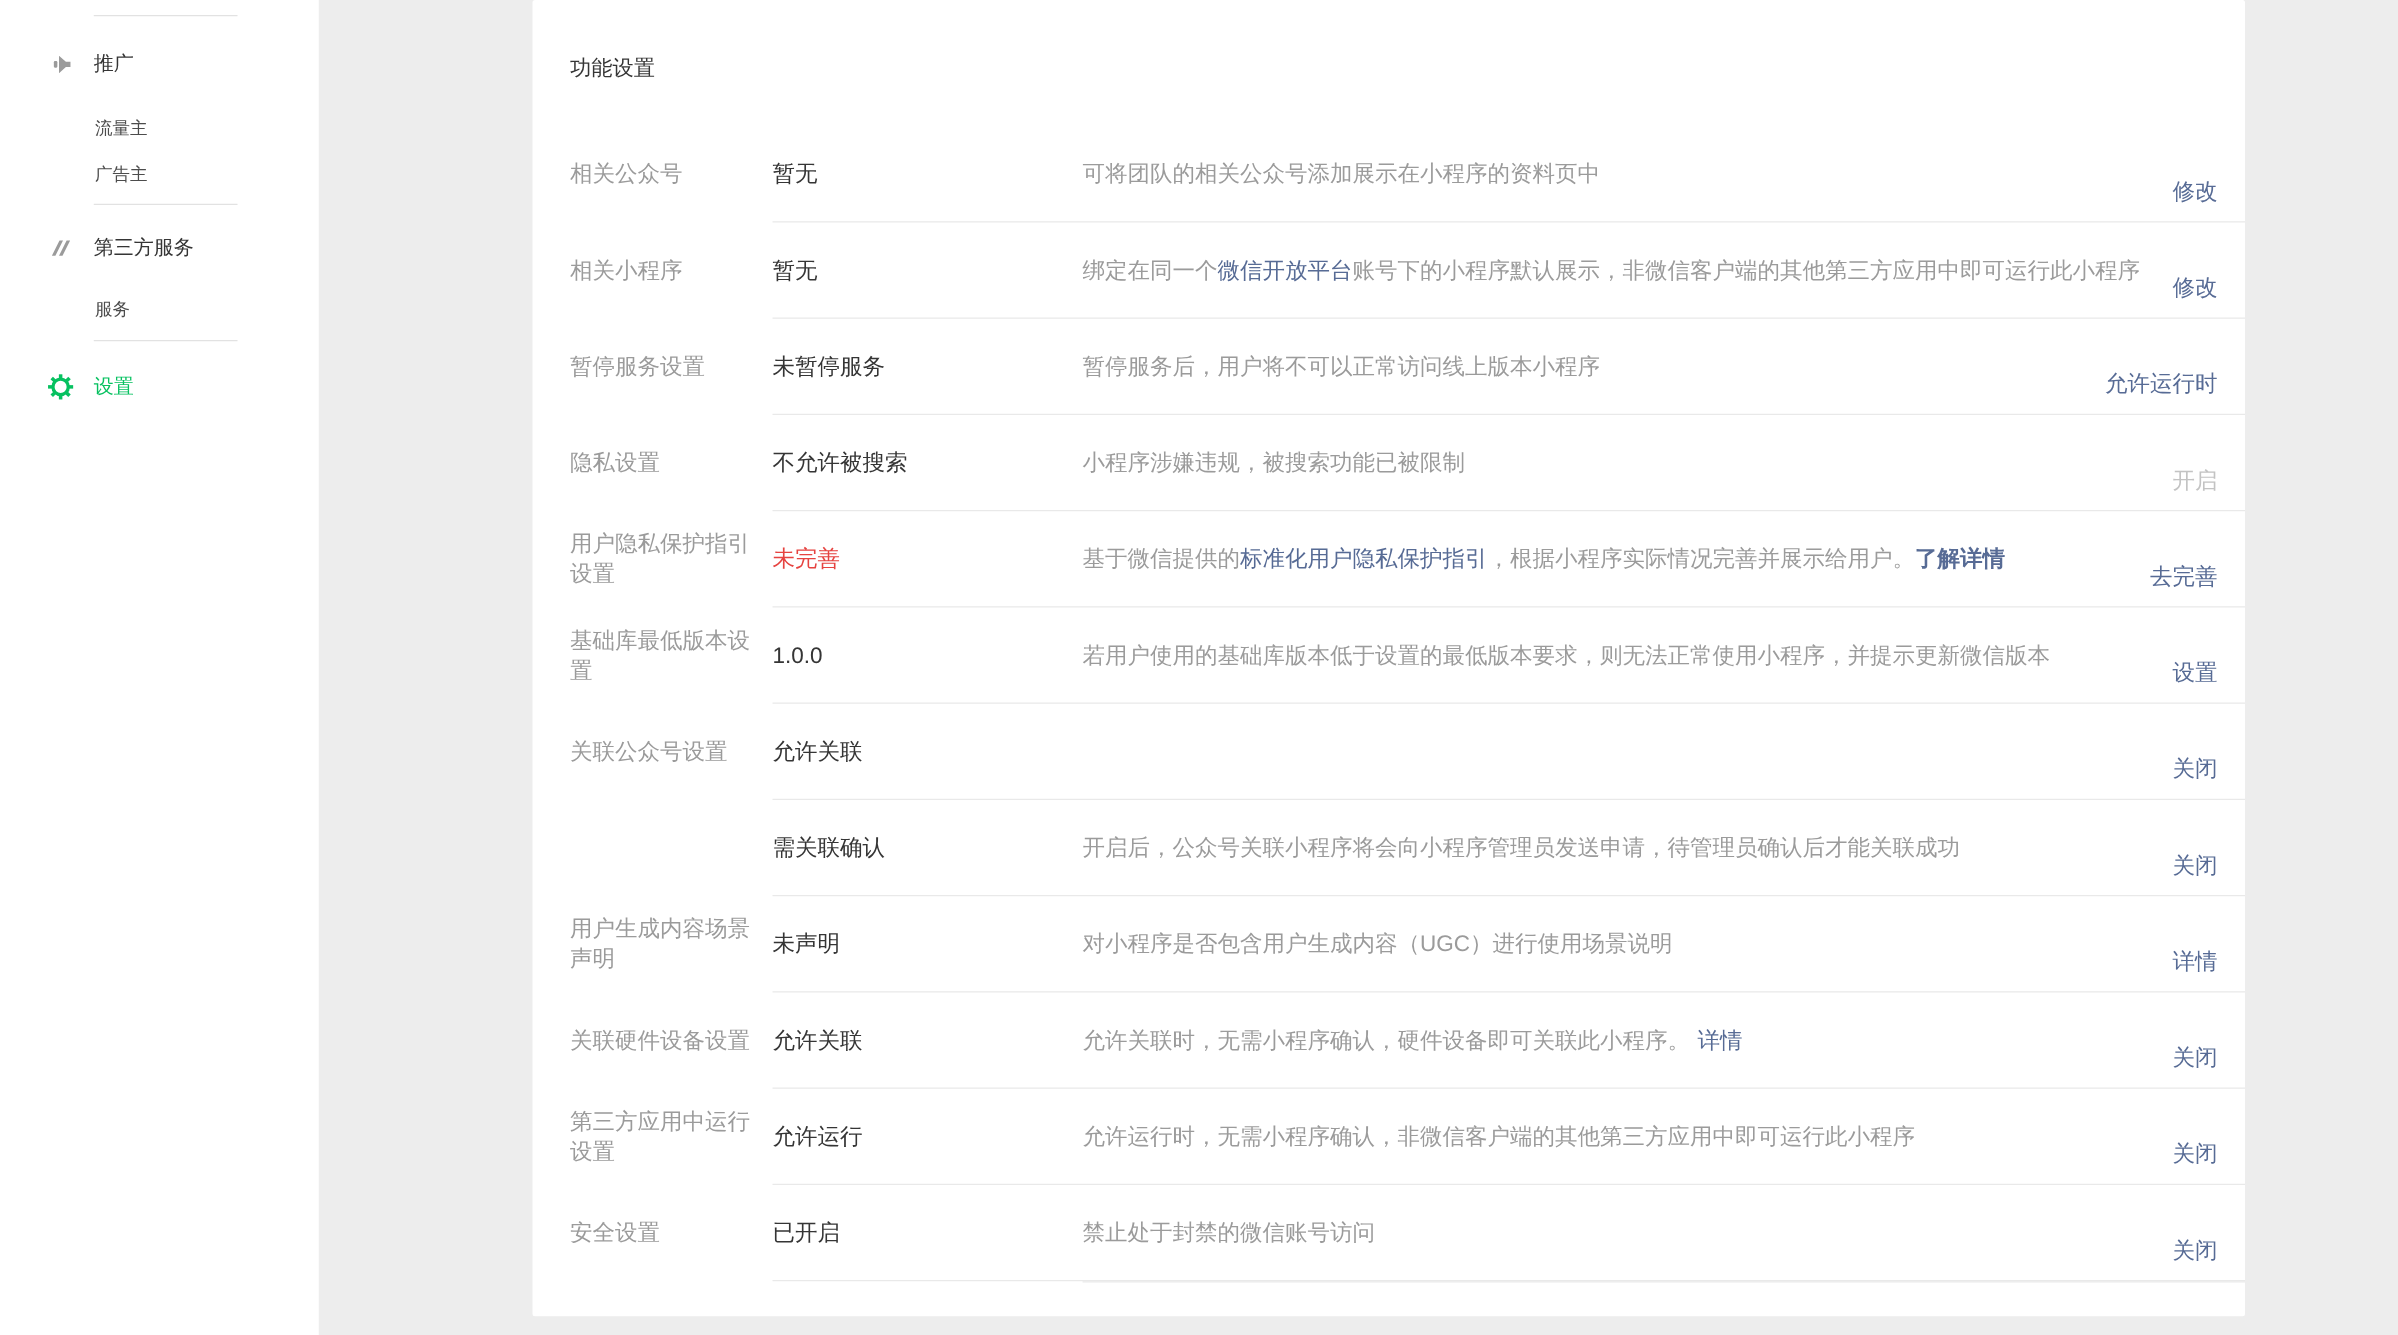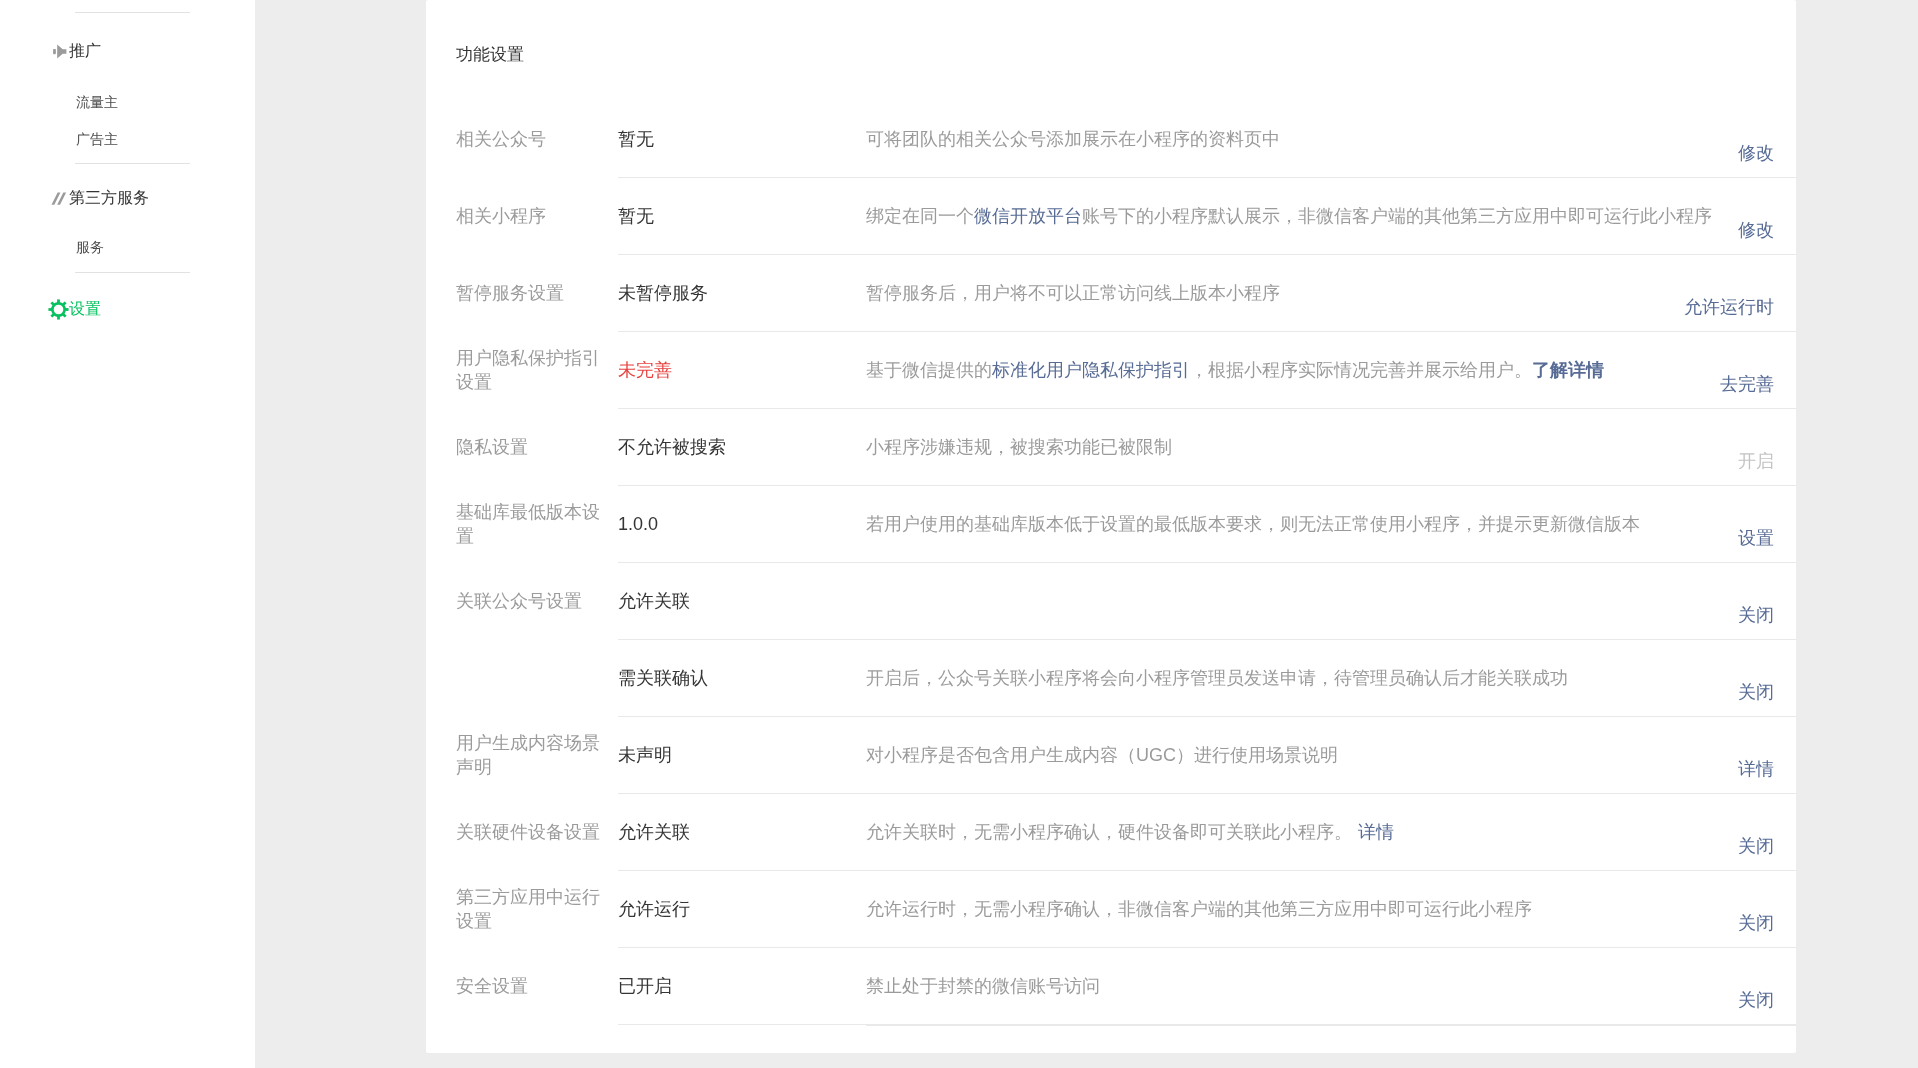--- a/index.html
+++ b/index.html
@@ -15,21 +15,21 @@
   .sidebar {
     position:absolute; left:0; top:0; width:255px; height:100%;
     background:#ffffff;
   }
   .sb-divider {
     position:absolute; left:75px; width:115px; height:0;
     border-top:1px solid #e2e2e2;
   }
   .sb-section {
     position:absolute; left:0; height:26px; width:100%;
-    display:flex; align-items:center; padding-left:48px;
+    display:flex; align-items:center; gap:16px; padding-left:38px;
     font-size:16px; color:#353535; cursor:pointer;
   }
   .sb-section .icon { width:21px; height:21px; display:flex; align-items:center; justify-content:center; }
   .sb-section.active { color:#07c160; }
   .sb-sub {
     position:absolute; left:0; height:20px; width:100%;
     padding-left:76px; font-size:14px; color:#4c4c4c;
     line-height:20px; cursor:pointer;
   }
 
@@ -150,34 +150,34 @@
     </div>
 
     <div class="row">
       <span class="label">暂停服务设置</span>
       <span class="val">未暂停服务</span>
       <span class="desc"><span>暂停服务后，用户将不可以正常访问线上版本小程序</span></span>
       <span class="action">允许运行时</span>
     </div>
 
     <div class="row">
+      <span class="label">隐私设置</span>
+      <span class="val">不允许被搜索</span>
+      <span class="desc"><span>小程序涉嫌违规，被搜索功能已被限制</span></span>
+      <span class="action disabled">开启</span>
+    </div>
+
+    <div class="row">
       <span class="label">用户隐私保护指引设置</span>
       <span class="val warn">未完善</span>
       <span class="desc"><span>基于微信提供的</span><span class="link">标准化用户隐私保护指引</span><span>，根据小程序实际情况完善并展示给用户。</span><span class="link strong">了解详情</span></span>
       <span class="action">去完善</span>
     </div>
 
     <div class="row">
-      <span class="label">隐私设置</span>
-      <span class="val">不允许被搜索</span>
-      <span class="desc"><span>小程序涉嫌违规，被搜索功能已被限制</span></span>
-      <span class="action disabled">开启</span>
-    </div>
-
-    <div class="row">
       <span class="label">基础库最低版本设置</span>
       <span class="val">1.0.0</span>
       <span class="desc"><span>若用户使用的基础库版本低于设置的最低版本要求，则无法正常使用小程序，并提示更新微信版本</span></span>
       <span class="action">设置</span>
     </div>
 
     <div class="row">
       <span class="label">关联公众号设置</span>
       <span class="val">允许关联</span>
       <span class="action">关闭</span>

